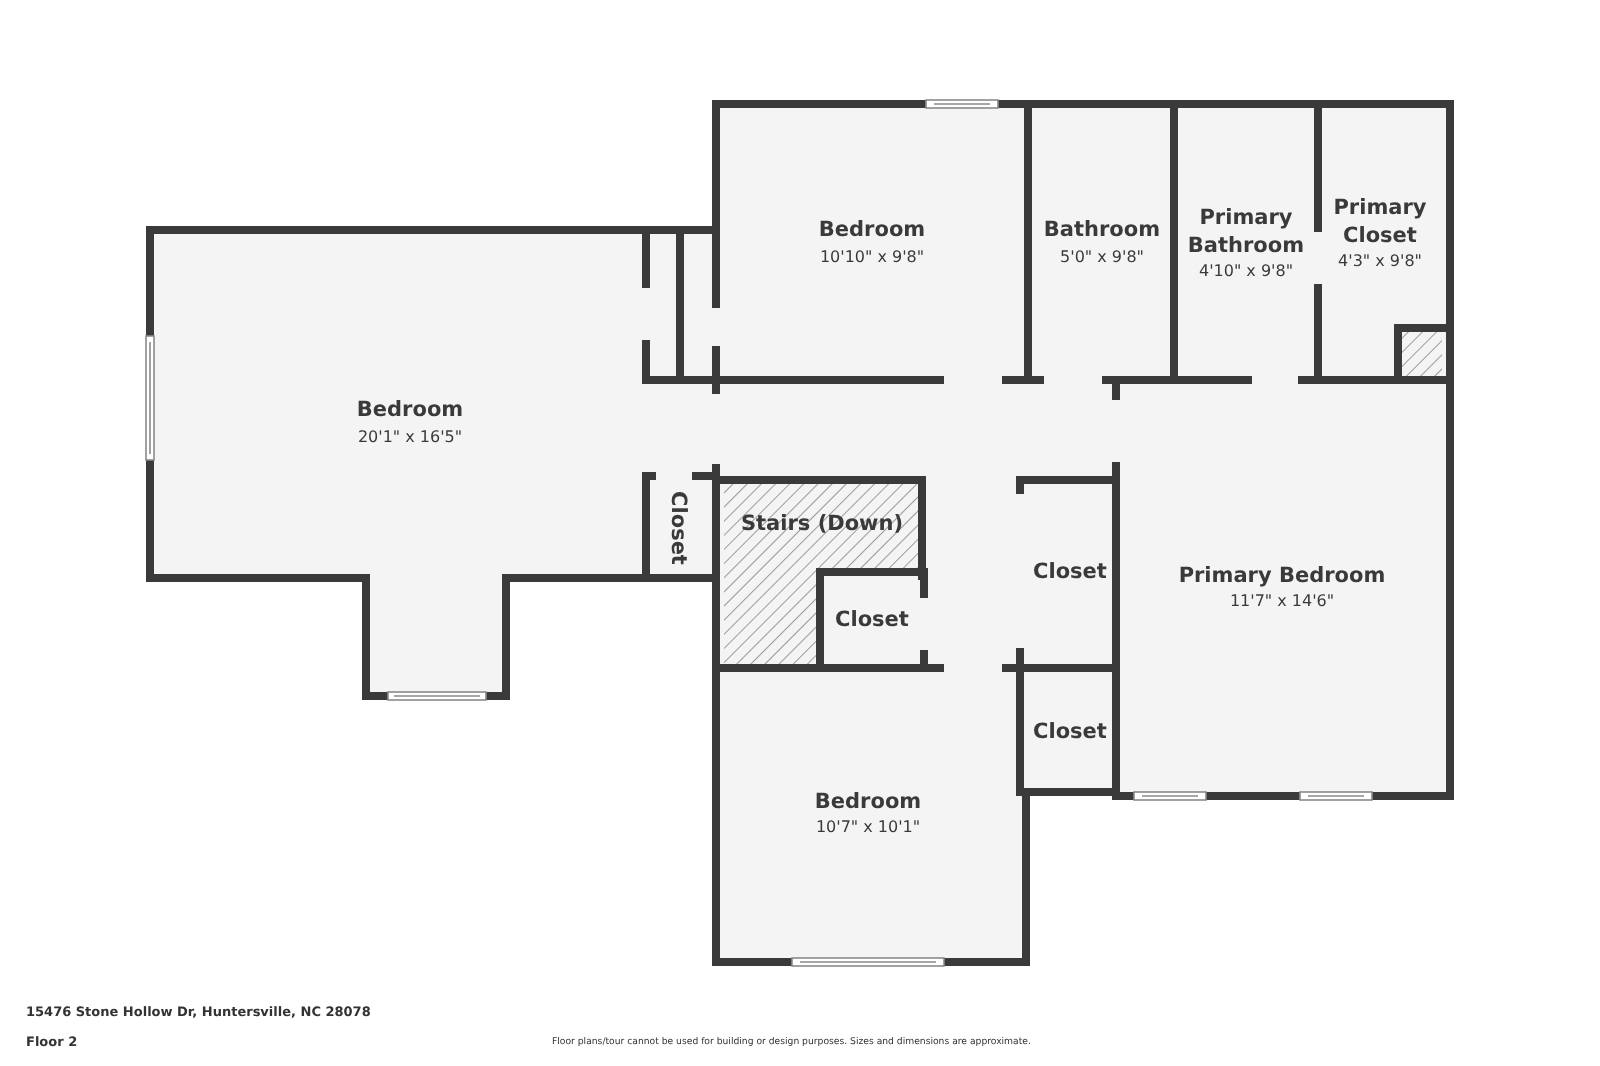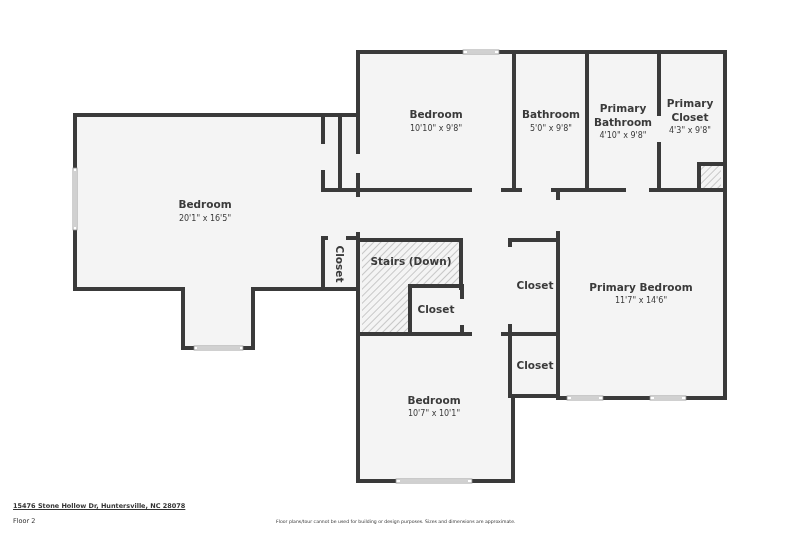--- a/index.html
+++ b/index.html
@@ -1,21 +1,21 @@
 <!DOCTYPE html>
 <html><head>
 <meta charset="utf-8">
 <style>
   html, body { margin:0; padding:0; background:#ffffff; }
   body { width:800px; height:533px; position:relative; overflow:hidden; font-family:"DejaVu Sans", sans-serif; }
   svg { position:absolute; left:0; top:0; }
   .room-name { font-family:"DejaVu Sans", sans-serif; font-size:10.5px; font-weight:bold; fill:#3a3a3a; text-anchor:middle; }
   .room-dim { font-family:"DejaVu Sans", sans-serif; font-size:8px; fill:#3a3a3a; text-anchor:middle; }
-  .footer-addr { position:absolute; left:13px; top:502px; font-size:6.5px; font-weight:bold; color:#333;text-decoration:underline; }
-  .footer-floor { position:absolute; left:13px; top:517px; font-size:6.5px; font-weight:normal; color:#333; }
+  .footer-addr { position:absolute; left:13px; top:502px; font-size:6.5px; font-weight:bold; color:#333; }
+  .footer-floor { position:absolute; left:13px; top:517px; font-size:6.5px; font-weight:bold; color:#333; }
   .footer-disc { position:absolute; left:276px; top:519px; font-size:4.6px; color:#333; white-space:nowrap; }
 </style>
 </head>
 <body>
 
 <svg width="800" height="533" viewBox="0 0 800 533">
   <defs>
     <pattern id="hatch" patternUnits="userSpaceOnUse" width="5" height="5" patternTransform="rotate(45)">
       <rect width="5" height="5" fill="#f4f4f4"></rect>
       <line x1="0" y1="0" x2="0" y2="5" stroke="#9a9a9a" stroke-width="1"></line>

